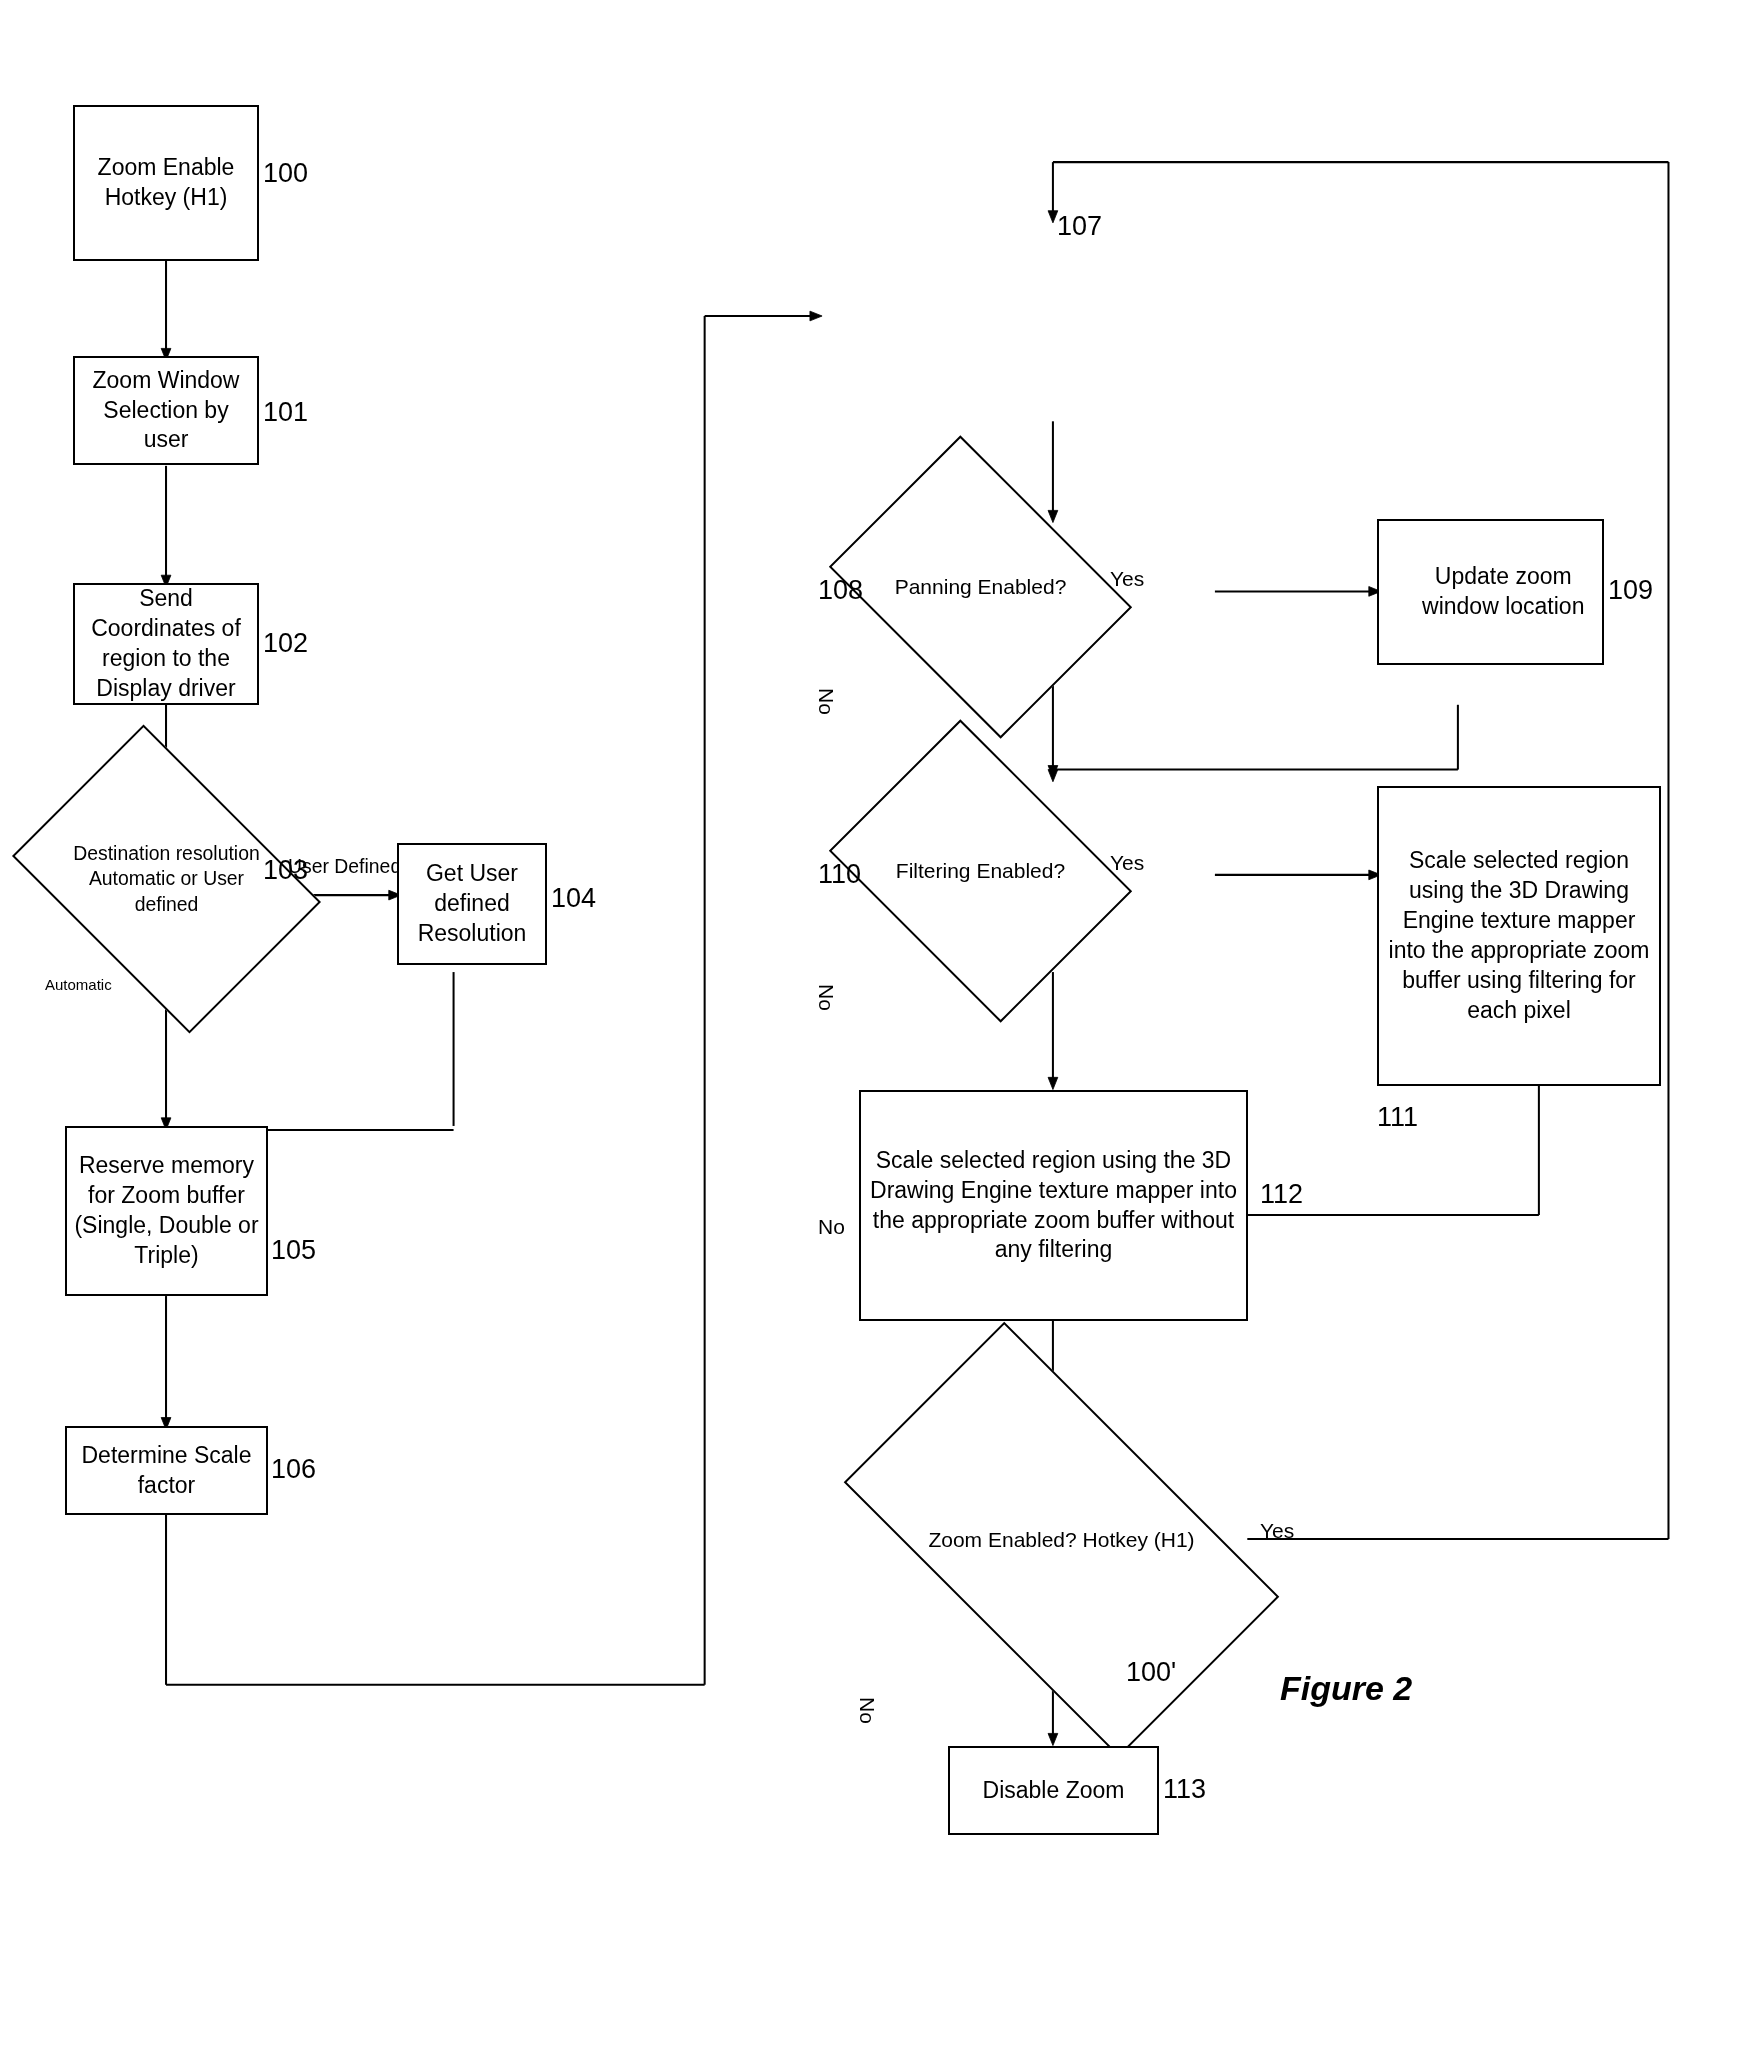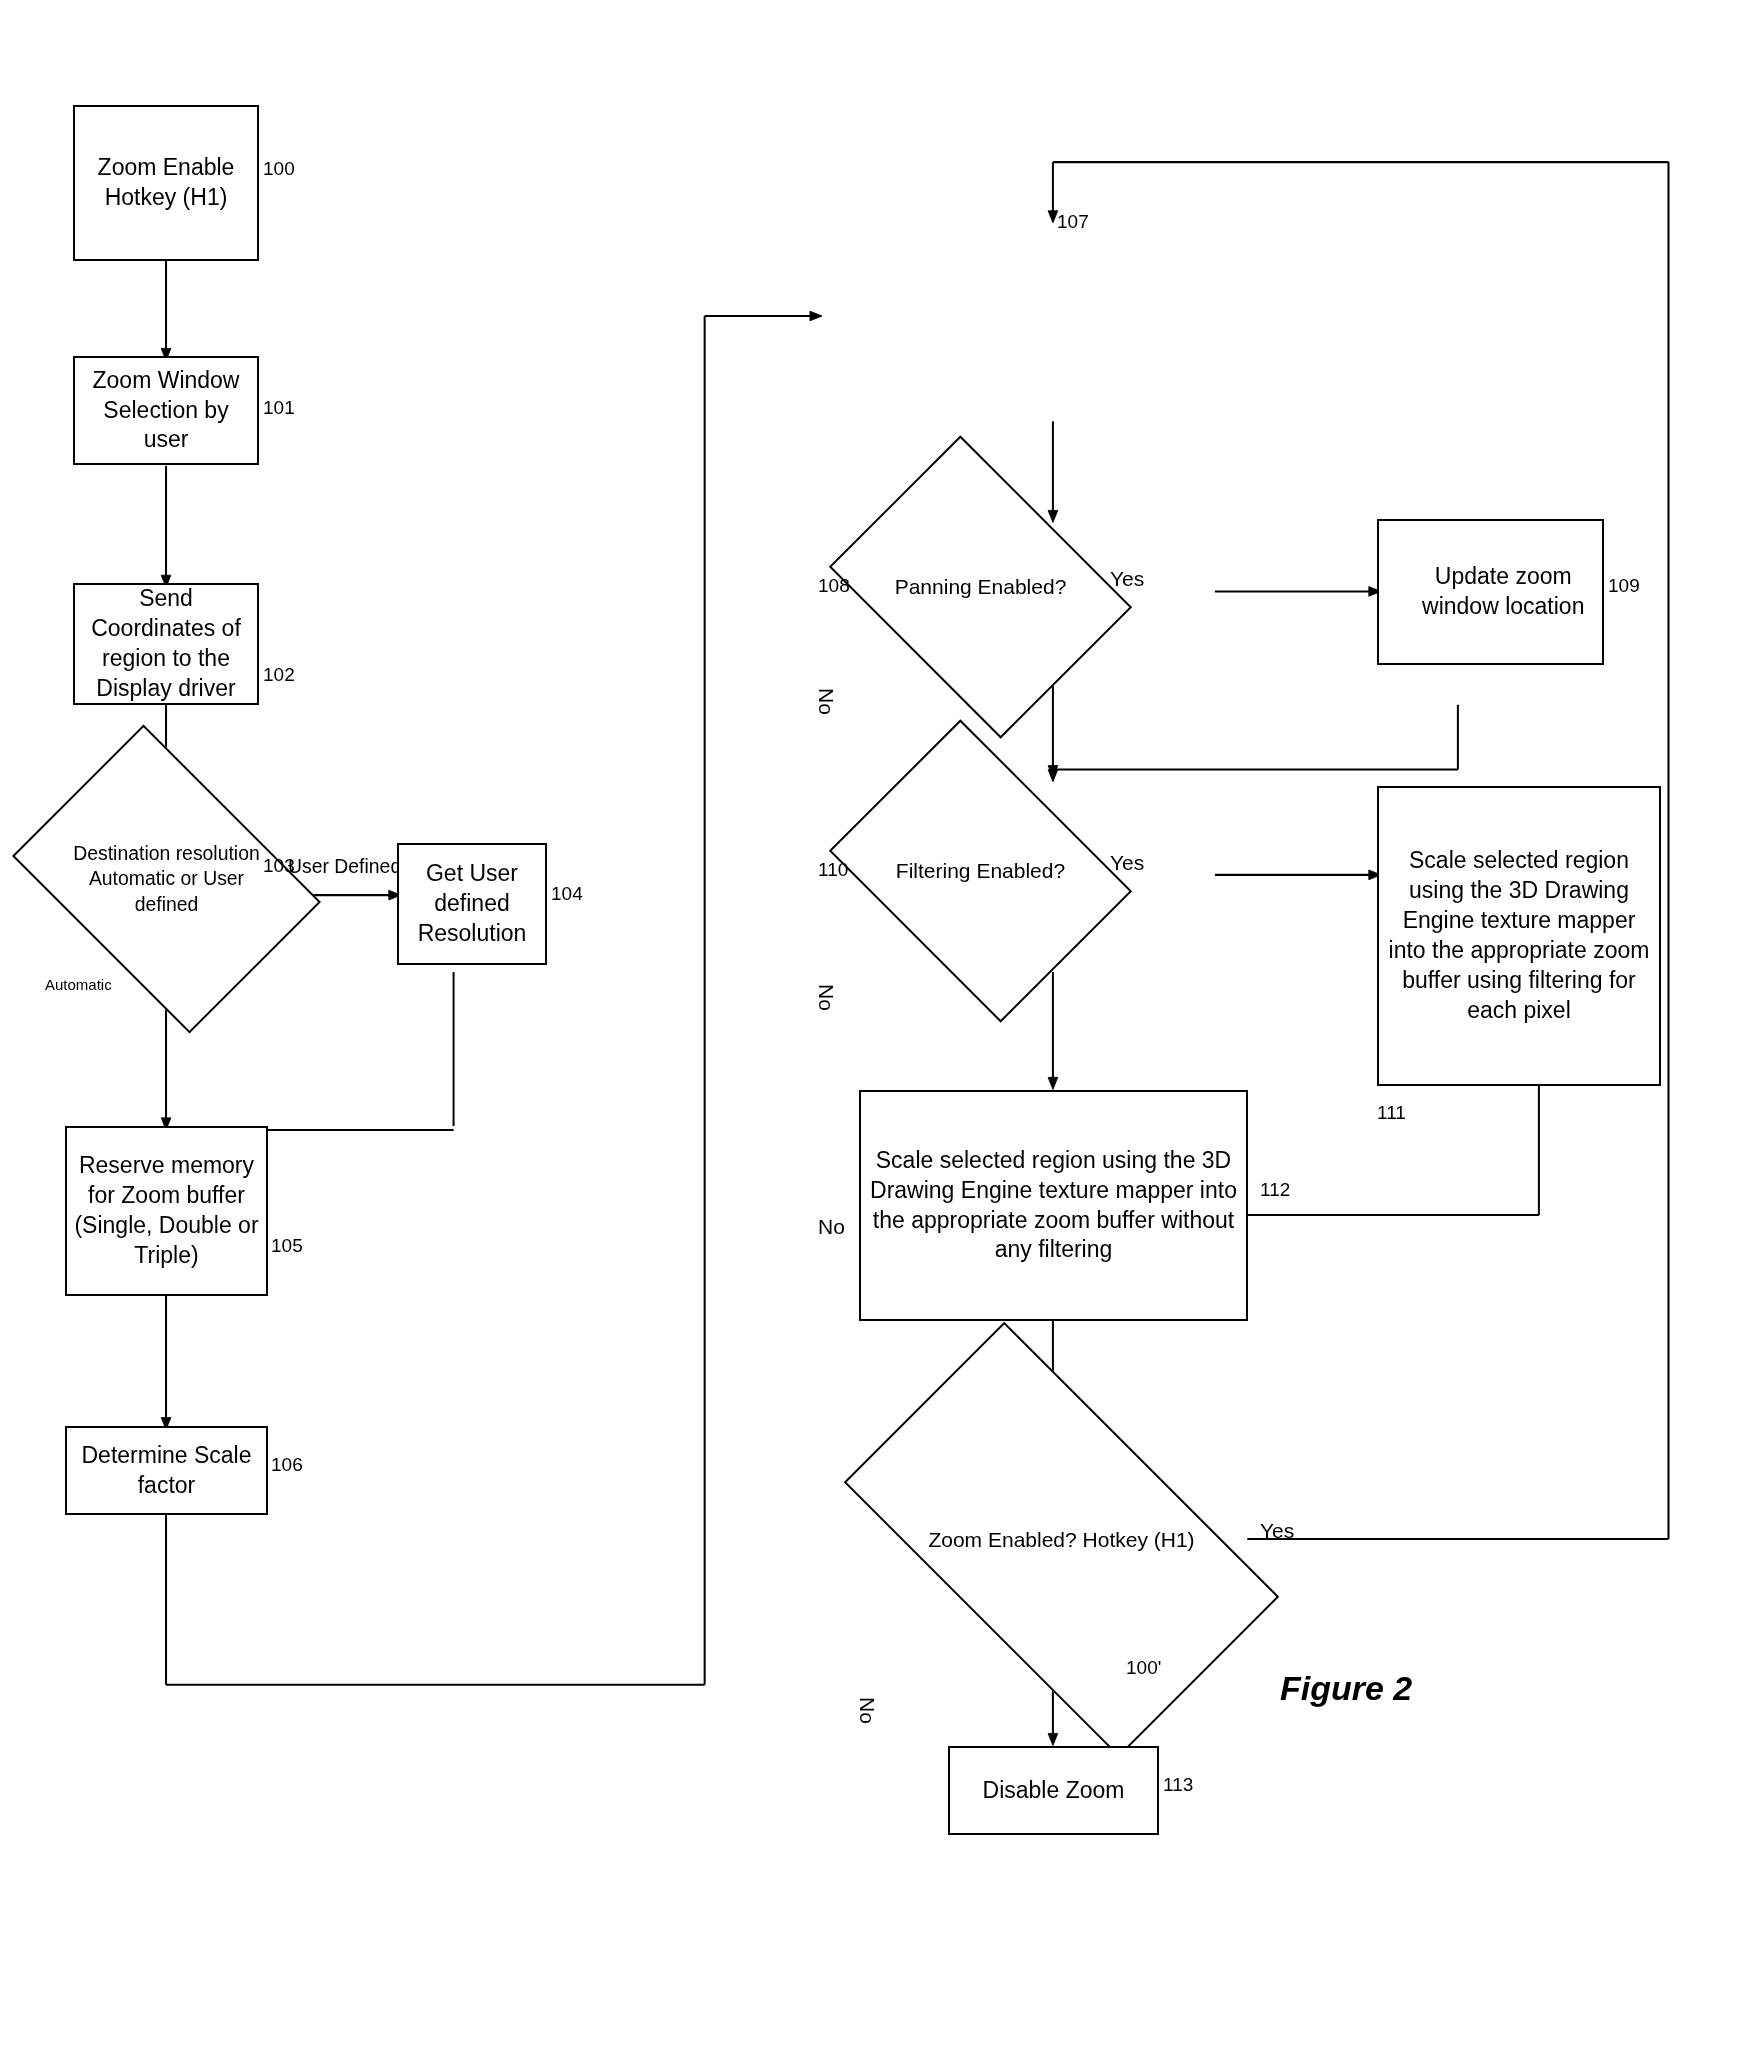--- a/index.html
+++ b/index.html
@@ -46,21 +46,21 @@
       border: 2.4px solid #000;
       background: #fff;
     }
     .diamond-text {
       position: relative;
       z-index: 2;
       padding: 16px;
     }
     .label {
       position: absolute;
-      font-size: 19px;
+      font-size: 27px;
       font-weight: normal;
     }
     .figure-label {
       position: absolute;
       font-size: 34px;
       font-style: italic;
       font-weight: bold;
     }
     svg.arrows {
       position: absolute;
@@ -166,21 +166,21 @@
   <div class="label" style="left:263px; top:397px;">
     <span>101</span>
   </div>
 
   <div class="box" style="left:73px; top:583px; width:186px; height:122px;">
     <span>Send
 Coordinates of
 region to the
 Display driver</span>
   </div>
-  <div class="label" style="left:263px; top:664px;">
+  <div class="label" style="left:263px; top:628px;">
     <span>102</span>
   </div>
 
   <div class="diamond" style="left:41px; top:786px; width:251px; height:186px;">
     <div class="diamond-inner"></div>
     <div class="diamond-text" style="font-size:19.4px; line-height:1.3;">
       <span>Destination
 resolution Automatic
 or User defined</span>
     </div>

